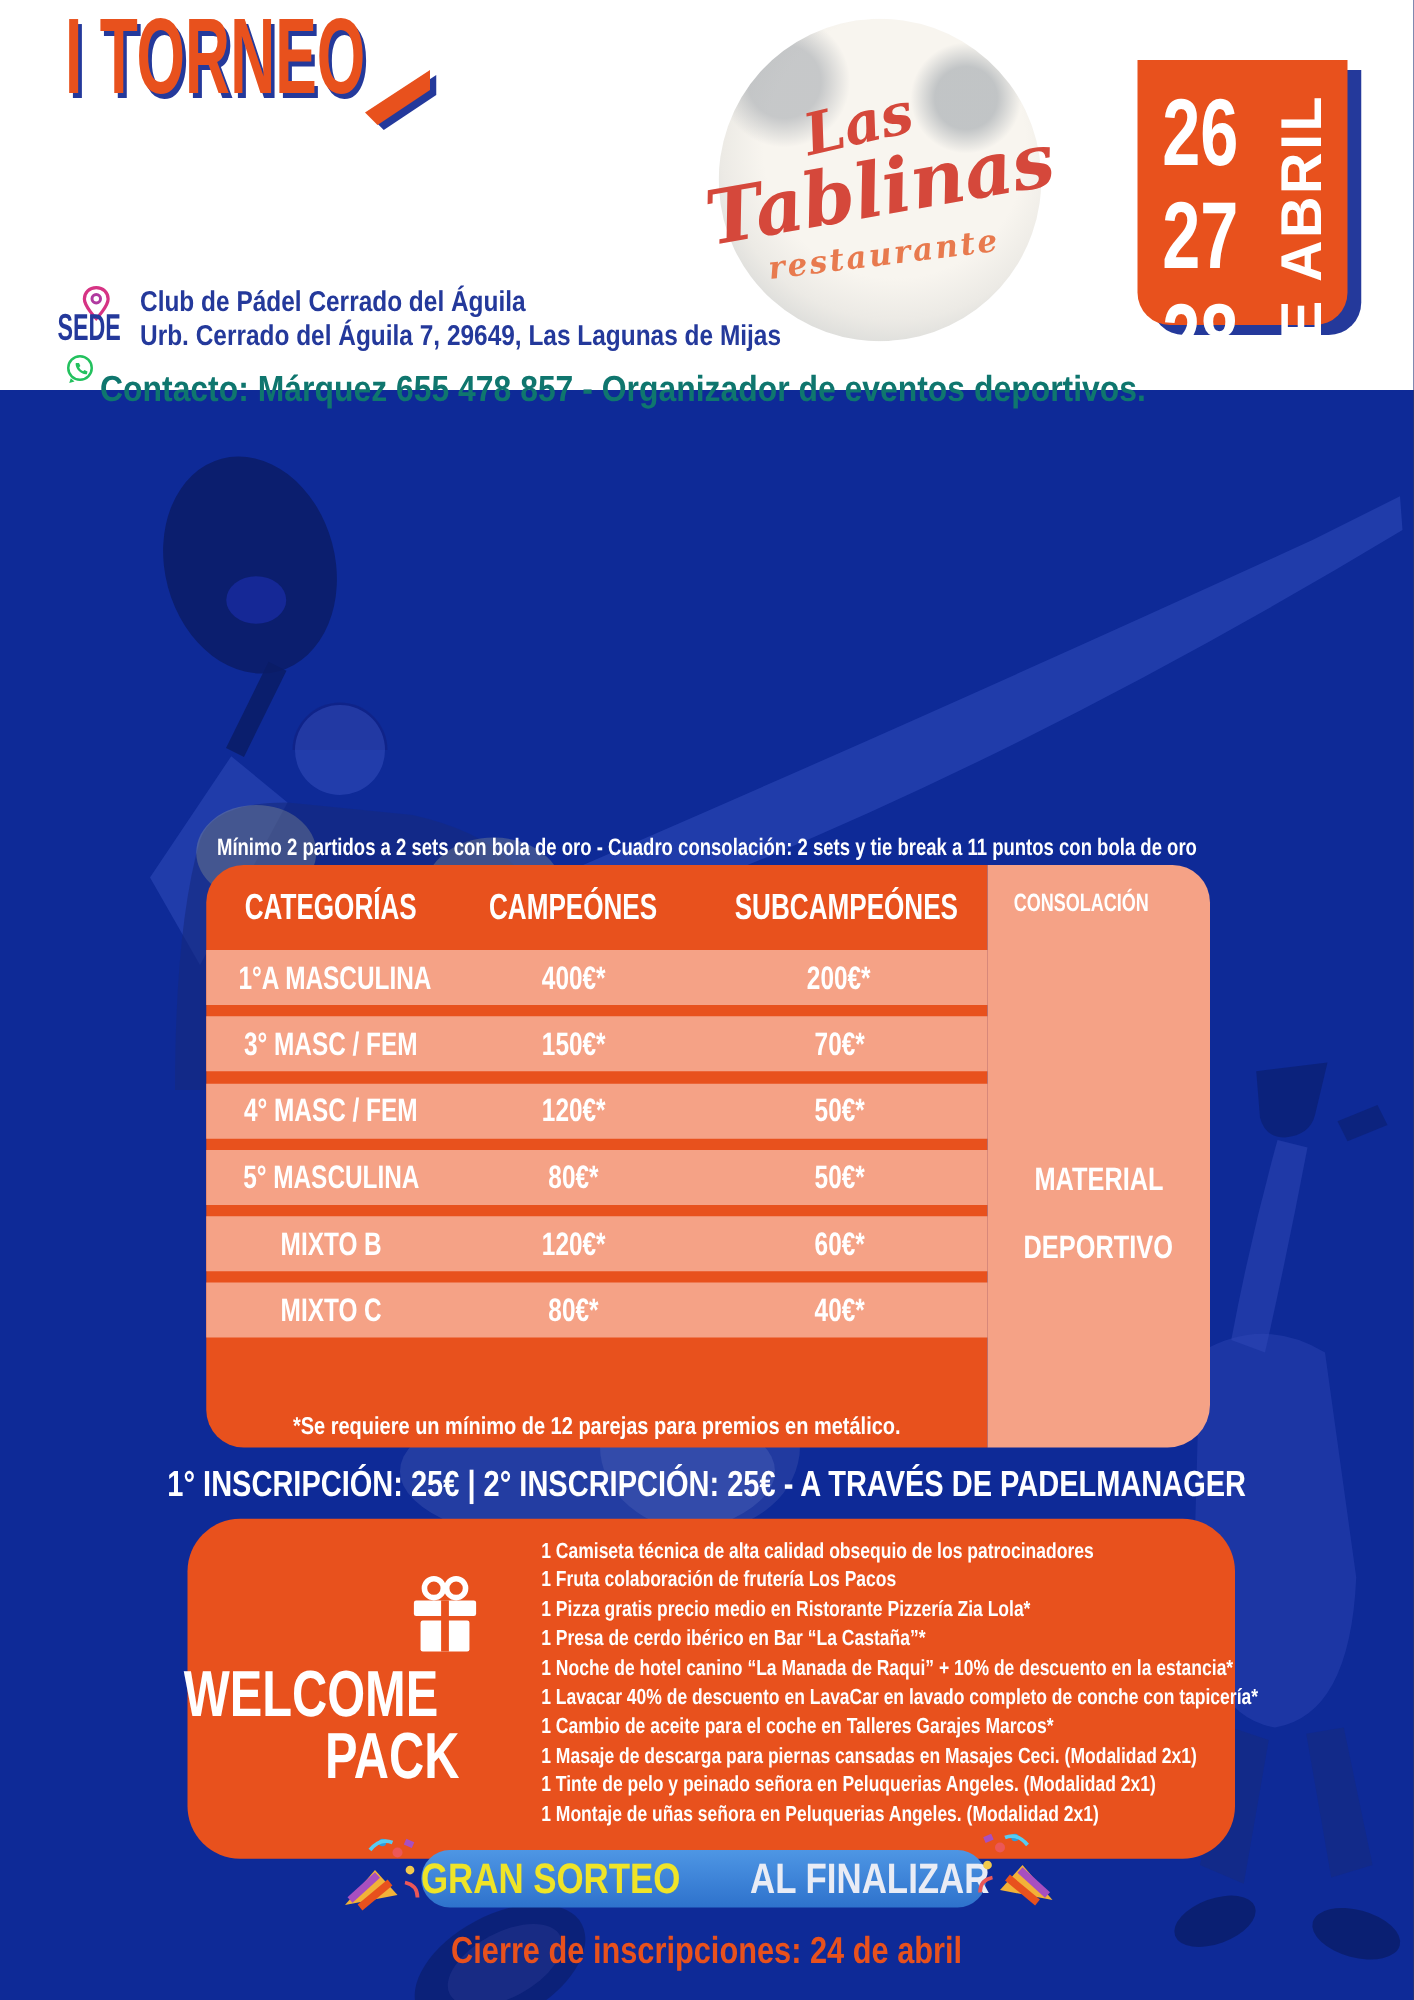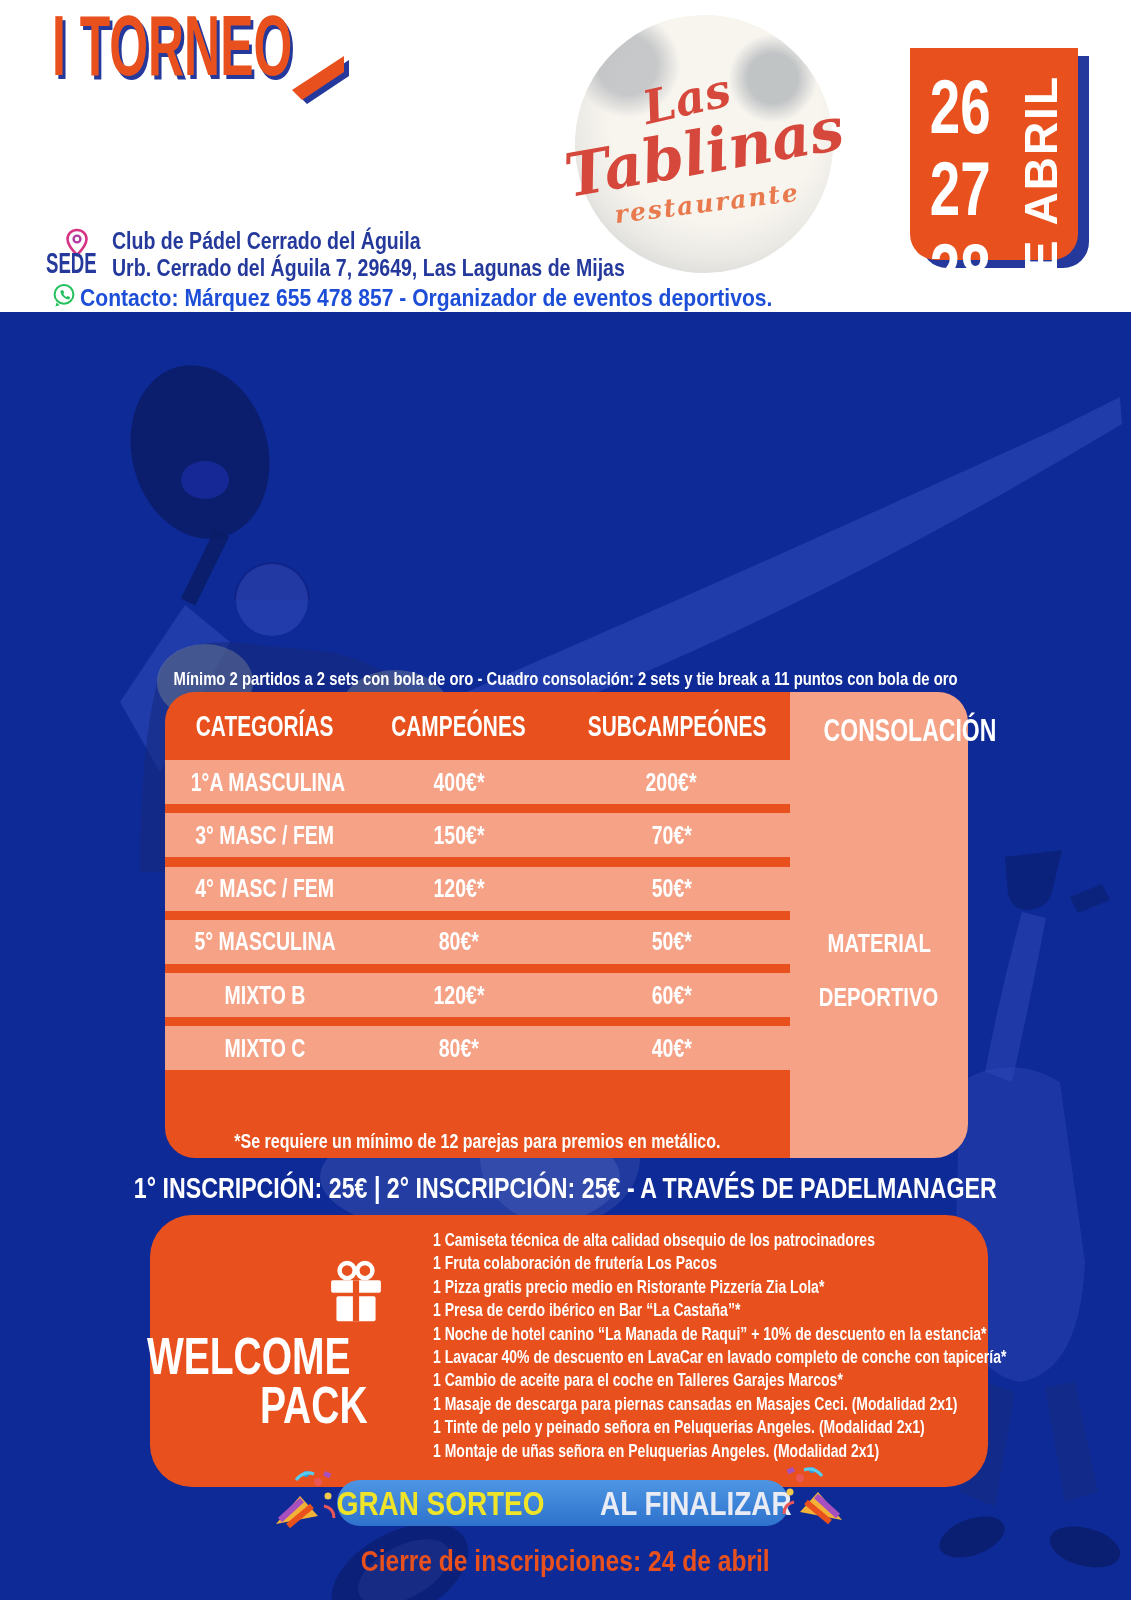--- a/index.html
+++ b/index.html
@@ -13,21 +13,21 @@
   .title-line1{position:absolute;left:52px;top:2px;font-size:86px;line-height:1;
     color:#E8511D;text-shadow:5px 4px 0 #24399B;letter-spacing:0px;text-align:right;}
   .title-line2{position:absolute;left:56px;top:52px;font-size:150px;line-height:1.05;
     color:#E8511D;text-shadow:7px 5px 0 #24399B;}
   .title-accent{position:absolute;left:288px;top:52px;}
   .sede-pin{position:absolute;left:64px;top:228px;}
   .sede-label{position:absolute;left:46px;top:246px;font-size:30px;color:#24399B;}
   .venue1{position:absolute;left:112px;top:228px;font-size:23px;color:#24399B;}
   .venue2{position:absolute;left:112px;top:255px;font-size:23px;color:#24399B;}
   .wa-icon{position:absolute;left:52px;top:283px;}
-  .contact-line{position:absolute;left:80px;top:284px;font-size:24px;color:#1d4ed8;}
+  .contact-line{position:absolute;left:80px;top:296px;font-size:29px;color:#0f766e;}
 
   .logo-badge{position:absolute;left:575px;top:15px;width:258px;height:258px;border-radius:50%;
     background:
       radial-gradient(circle at 78% 26%, rgba(175,180,184,.75) 0 9%, rgba(175,180,184,0) 16%),
       radial-gradient(circle at 22% 18%, rgba(165,170,176,.6) 0 10%, rgba(165,170,176,0) 18%),
       radial-gradient(circle at 55% 40%, #f8f5ef 0 50%, #eceae5 66%, #d2d4d3 84%, #b7babc 100%);
     transform:rotate(-3deg);display:flex;flex-direction:column;align-items:center;justify-content:center;}
   .logo-line1{font-family:"DejaVu Serif",serif;font-style:italic;font-weight:700;font-size:46px;
     color:#D5483B;transform:rotate(-10deg);margin-bottom:-8px;margin-left:-30px;}
   .logo-line2{font-family:"DejaVu Serif",serif;font-style:italic;font-weight:700;font-size:60px;
@@ -54,21 +54,21 @@
   .pt-header{height:68px;display:flex;align-items:center;color:#fff;font-size:29px;}
   .pt-row{height:44px;margin-bottom:9.3px;background:#F5A286;display:flex;align-items:center;
     color:#fff;font-size:26px;}
   .pt-c1{width:32%;text-align:center;}
   .pt-c2{width:30%;text-align:center;}
   .pt-c3{width:38%;text-align:center;}
   .pt-foot{position:absolute;left:0;bottom:0;width:100%;height:34px;display:flex;align-items:center;
     justify-content:center;color:#fff;font-size:19.5px;}
   .pt-right{position:absolute;left:625px;top:0;width:178px;height:466px;background:#F5A286;
     border-radius:0 30px 34px 0;color:#fff;}
-  .pt-right-header{position:absolute;left:0;top:20px;width:100%;text-align:right;font-size:32px;}
+  .pt-right-header{position:absolute;left:0;top:20px;width:100%;text-align:left;font-size:20px;}
   .pt-prize1{position:absolute;left:0;top:236px;width:100%;text-align:center;font-size:26px;}
   .pt-prize2{position:absolute;left:0;top:290px;width:100%;text-align:center;font-size:26px;text-decoration:underline;}
 
   .inscription-line{position:absolute;left:0;top:1172px;width:1131px;text-align:center;
     color:#fff;font-size:29px;}
 
   .welcome-box{position:absolute;left:150px;top:1215px;width:838px;height:272px;background:#E8511D;
     border-radius:42px;}
   .wp-left{position:absolute;left:0;top:16px;width:235px;height:100%;display:flex;flex-direction:column;
     align-items:flex-end;color:#ffffff;}

